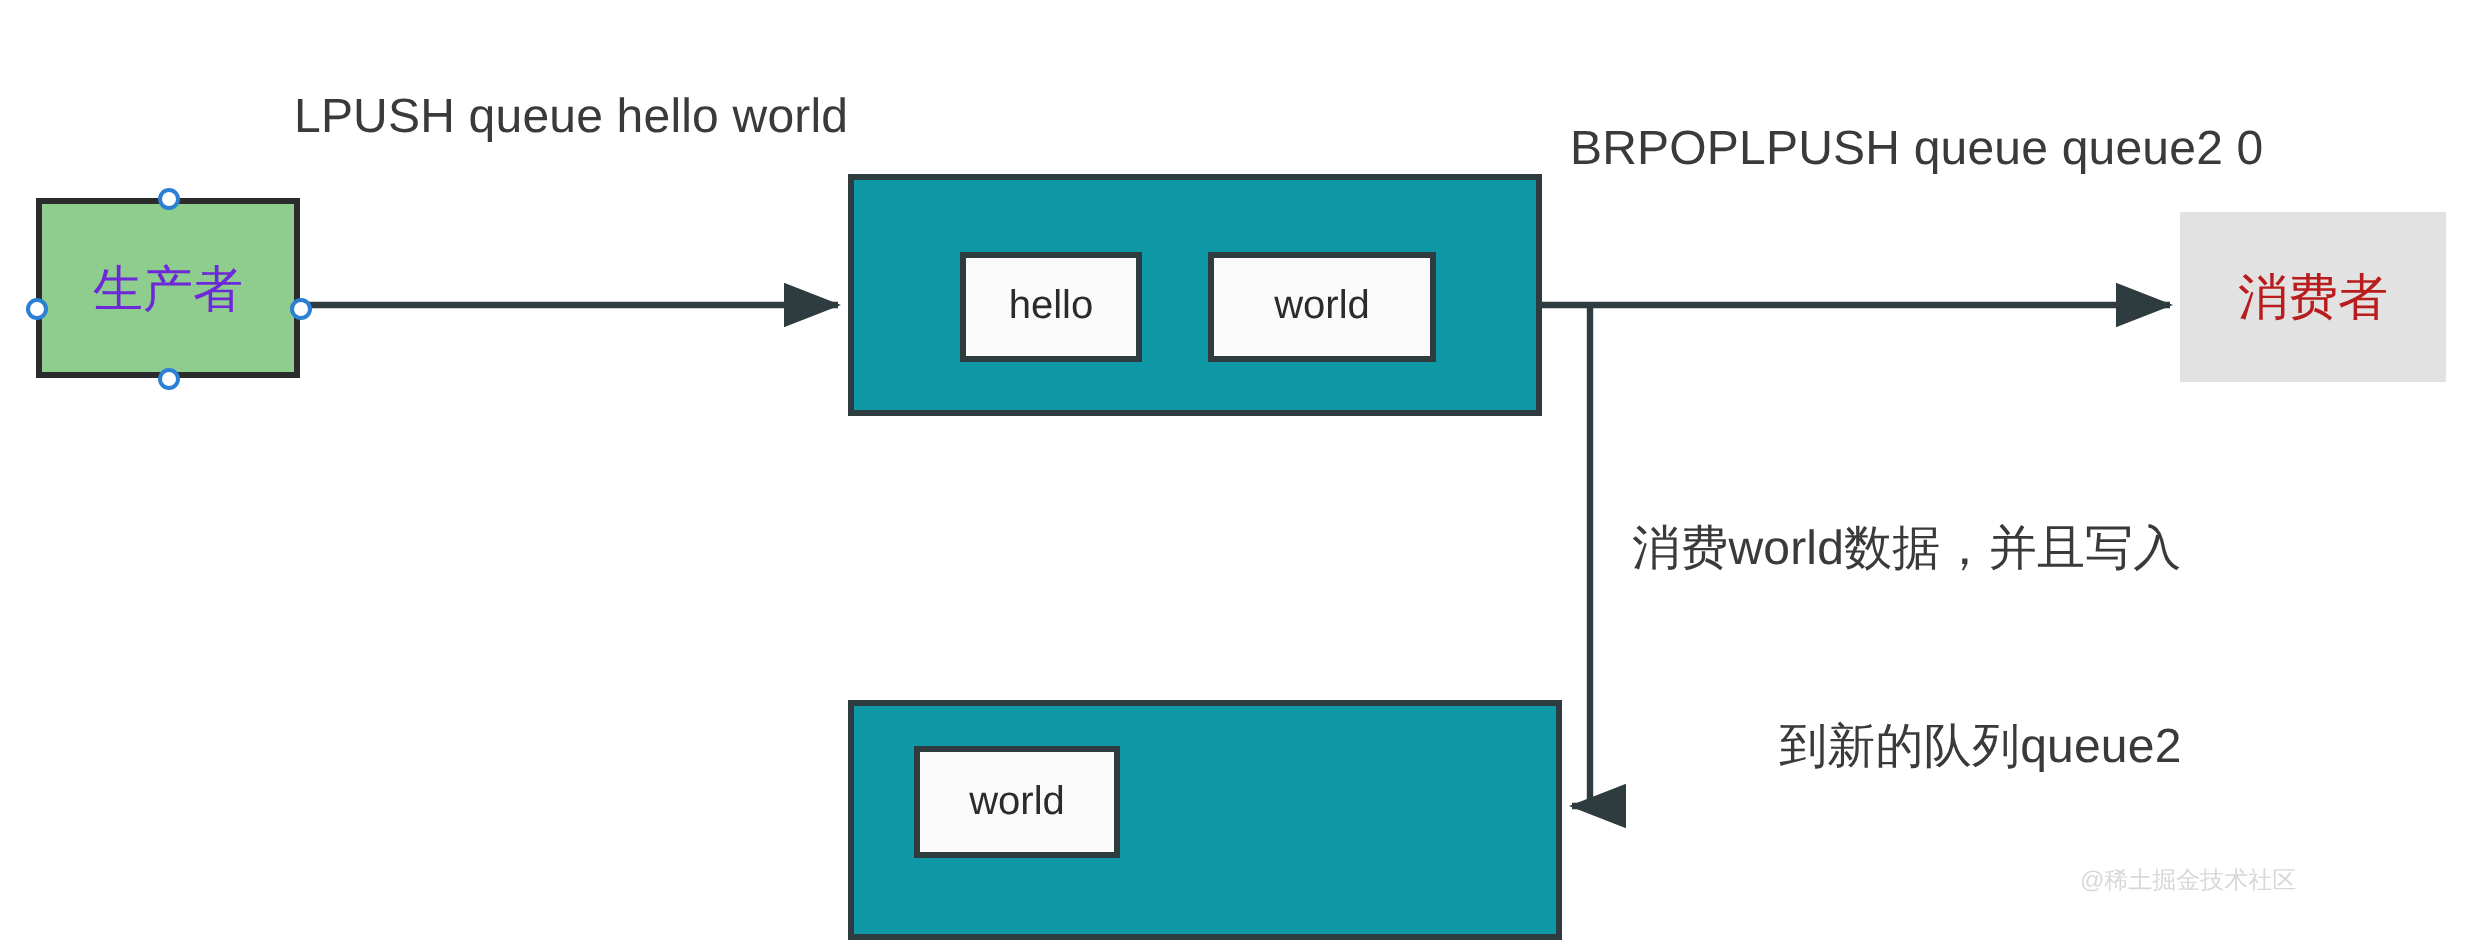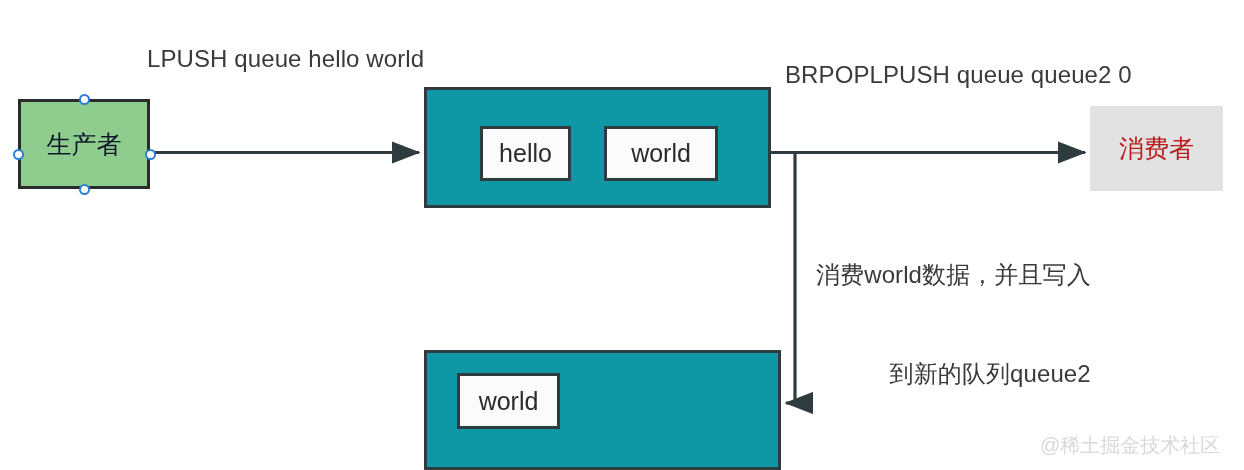--- a/index.html
+++ b/index.html
@@ -43,21 +43,21 @@
     border: 3px solid #2b2b2b;
     box-sizing: border-box;
   }
   #producer-node .node-text {
     position: absolute;
     left: 0; top: 0;
     width: 100%; height: 100%;
     display: flex;
     align-items: center;
     justify-content: center;
-    color: #0f172a;
+    color: #6d28d9;
     font-size: 25px;
   }
 
   .handle {
     position: absolute;
     width: 11px;
     height: 11px;
     border-radius: 50%;
     background: #ffffff;
     border: 2px solid #2b7fd4;
@@ -78,21 +78,21 @@
   
   .queue-item {
     position: absolute;
     background: #fbfbfb;
     border: 3px solid #2f3c3f;
     box-sizing: border-box;
     display: flex;
     align-items: center;
     justify-content: center;
     color: #2b2b2b;
-    font-size: 25px;
+    font-size: 20px;
   }
   #queue1-item-hello { left: 480px; top: 126px; width: 91px; height: 55px; }
   #queue1-item-world { left: 604px; top: 126px; width: 114px; height: 55px; }
   #queue2-item-world { left: 457px; top: 373px; width: 103px; height: 56px; }
 
   
   #consumer-node {
     position: absolute;
     left: 1090px;
     top: 106px;
@@ -109,21 +109,21 @@
   
   #label-lpush    { left: 99px;  top: 44px; margin-left: 48px; }
   #label-brpop    { left: 785px; top: 60px; }
   #label-annot    { left: 816px; top: 192px; text-align: right; line-height: 33px; }
 
   #watermark {
     position: absolute;
     left: 1040px;
     top: 432px;
     color: #d8d8d8;
-    font-size: 20px;
+    font-size: 12px;
     white-space: pre;
   }
 </style>
 </head>
 <body>
 
 <svg id="canvas" viewBox="0 0 1244 470" xmlns="http://www.w3.org/2000/svg">
   <defs>
     <marker id="arrowhead" markerWidth="9" markerHeight="7" refX="8.5" refY="3.5" orient="auto" markerUnits="strokeWidth">
       <polygon points="0 0, 9 3.5, 0 7" fill="#2f3c3f"></polygon>

